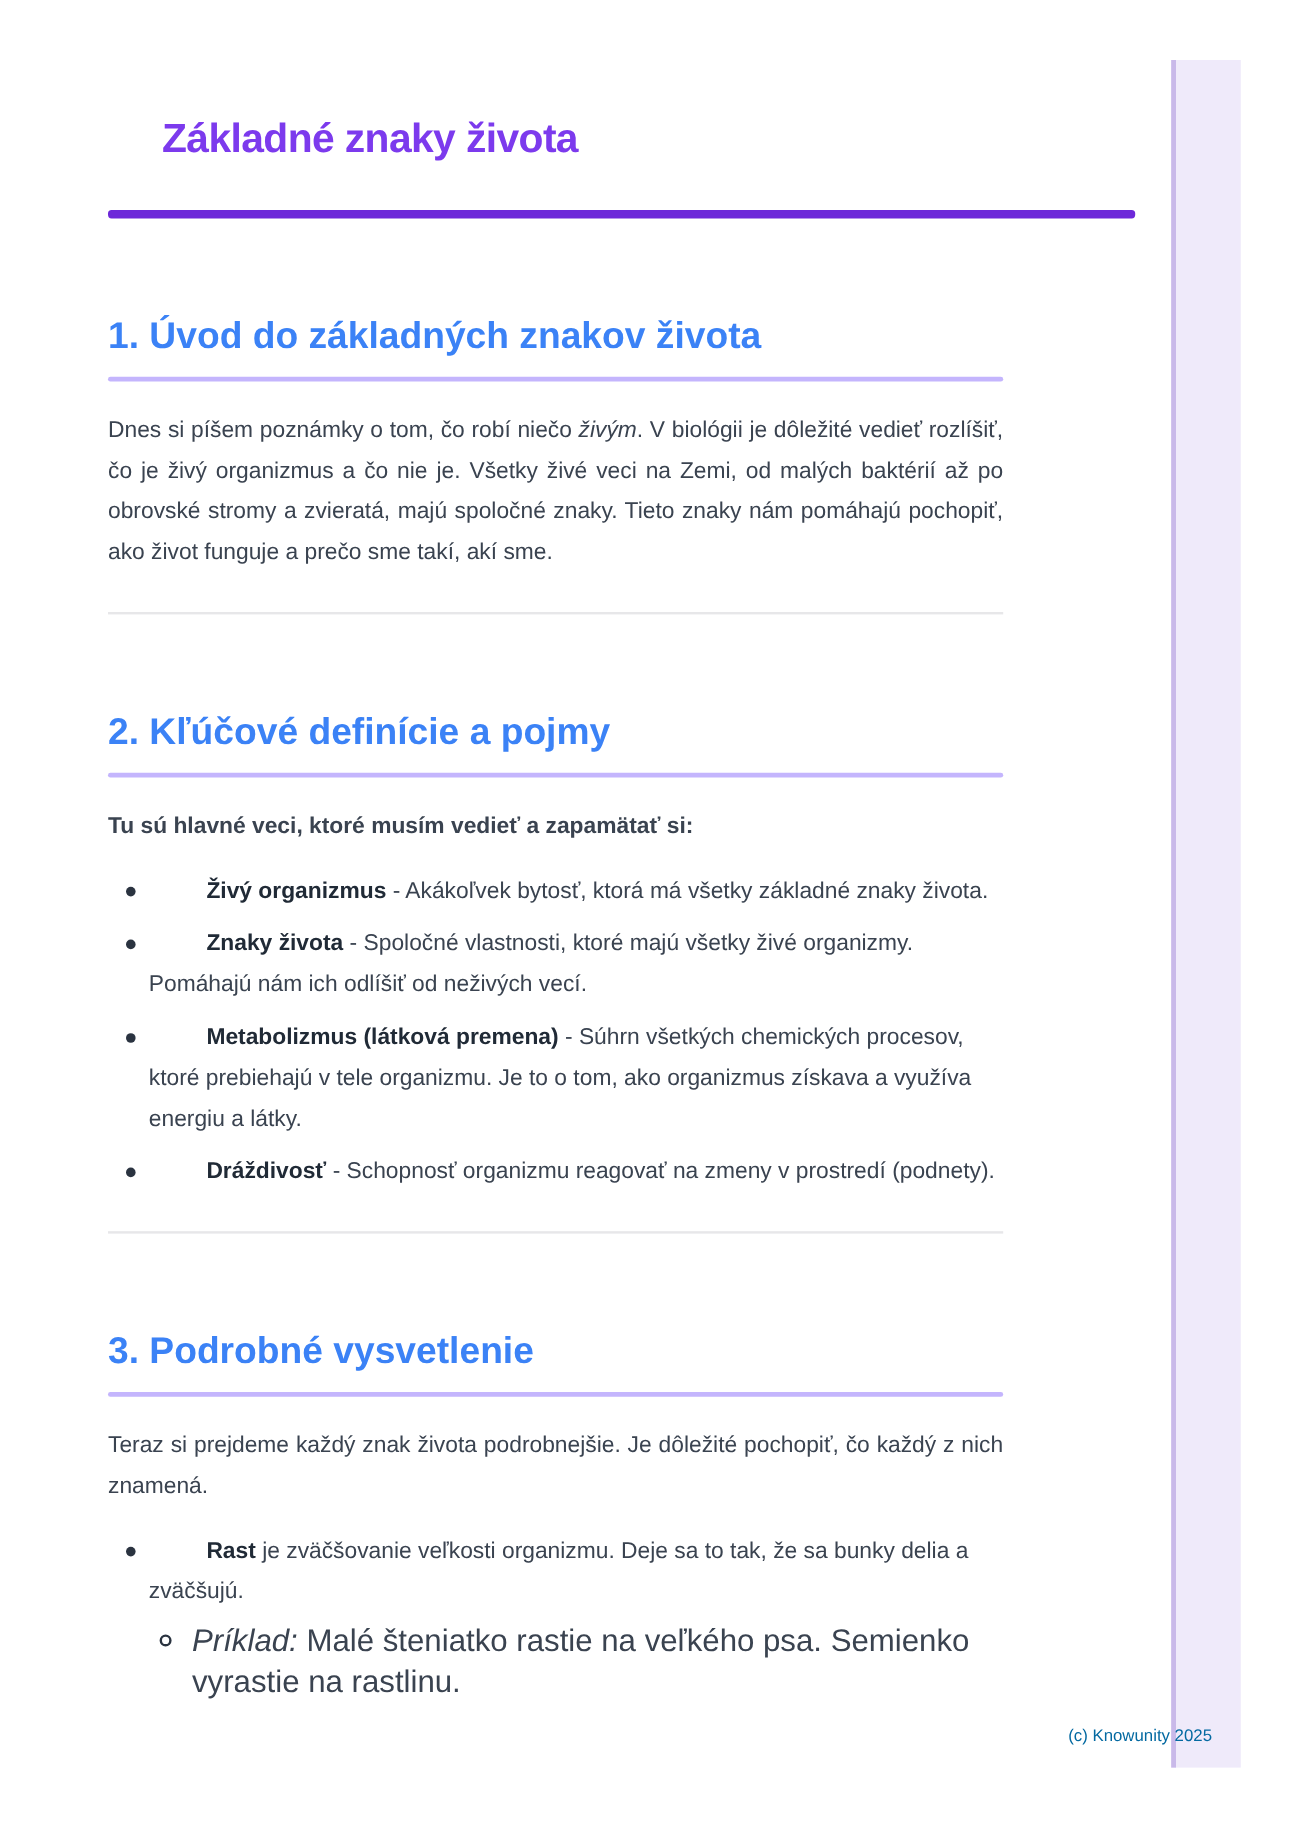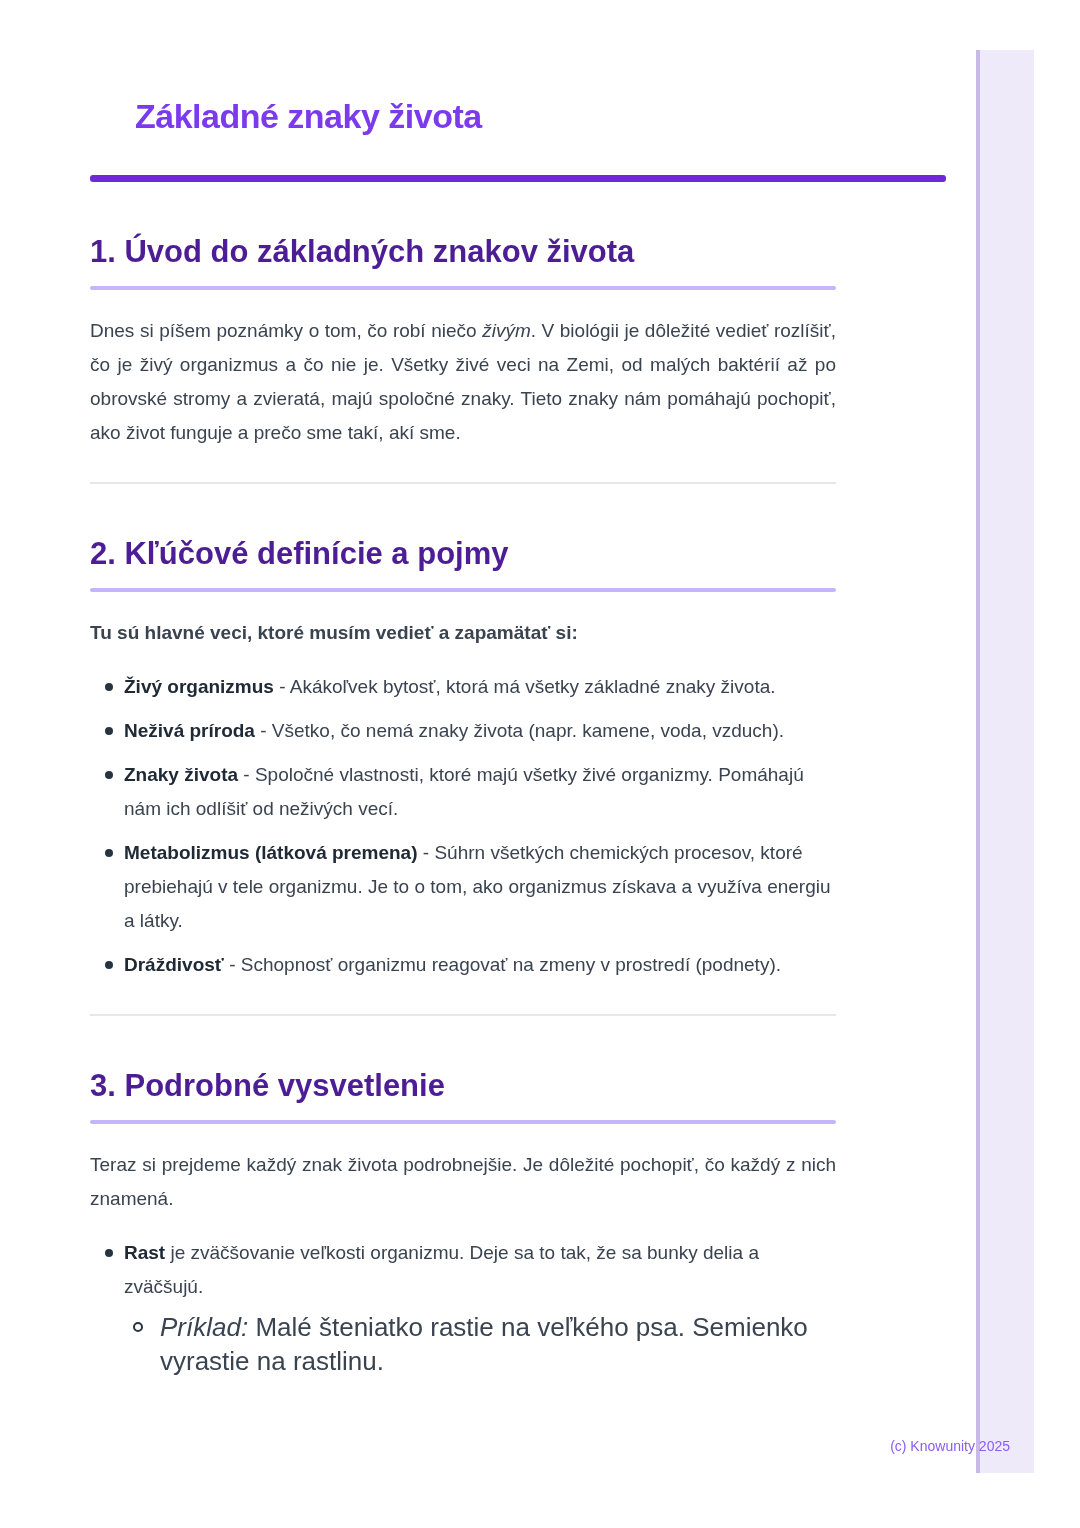--- a/index.html
+++ b/index.html
@@ -38,25 +38,25 @@
     margin-left: 45px;
   }
   .title-rule {
     margin-top: 32px;
     width: 856px;
     height: 7px;
     background: #6D28D9;
     border-radius: 3px;
   }
   h2.section-heading {
-    margin-top: 52px;
+    margin-top: 80px;
     font-size: 31px;
     line-height: 36px;
     font-weight: 700;
-    color: #4c1d95;
+    color: #3b82f6;
   }
   .heading-rule {
     margin-top: 16px;
     width: 746px;
     height: 4px;
     background: #C4B5FD;
     border-radius: 2px;
   }
   p.body-text {
     margin-top: 24px;
@@ -102,21 +102,21 @@
   .circle-marker {
     position: absolute;
     left: 9px;
     top: 12px;
     width: 10px;
     height: 10px;
     border-radius: 50%;
     border: 2px solid #2A3340;
     background: transparent;
   }
-  strong.term { color: #202A36; font-weight: 700; }
+  strong.term { color: #202A36; font-weight: 700; margin-left: 48px; }
   em.ital { font-style: italic; }
   ul.sub-list {
     list-style: none;
     margin-top: 6px;
   }
   ul.sub-list > li {
     position: relative;
     padding-left: 36px;
     font-size: 26px;
     line-height: 34px;
@@ -129,21 +129,21 @@
     font-weight: 700;
     color: #9181E6;
   }
   .footer-copyright {
     position: absolute;
     top: 1438px;
     left: 0;
     width: 1010px;
     text-align: right;
     font-size: 14px;
-    color: #8b5cf6;
+    color: #0369a1;
     z-index: 2;
   }
 </style>
 </head>
 <body>
 
 <div class="side-stripe"></div>
 
 <div class="page">
 
@@ -157,21 +157,20 @@
   </section>
 
   <hr class="section-divider">
 
   <section>
     <h2 class="section-heading">2. Kľúčové definície a pojmy</h2>
     <div class="heading-rule"></div>
     <p class="intro-text">Tu sú hlavné veci, ktoré musím vedieť a zapamätať si:</p>
     <ul class="bullet-list">
       <li><span class="dot-marker"></span><strong class="term">Živý organizmus</strong><span> - Akákoľvek bytosť, ktorá má všetky základné znaky života.</span></li>
-      <li><span class="dot-marker"></span><strong class="term">Neživá príroda</strong><span> - Všetko, čo nemá znaky života (napr. kamene, voda, vzduch).</span></li>
       <li><span class="dot-marker"></span><strong class="term">Znaky života</strong><span> - Spoločné vlastnosti, ktoré majú všetky živé organizmy. Pomáhajú nám ich odlíšiť od neživých vecí.</span></li>
       <li><span class="dot-marker"></span><strong class="term">Metabolizmus (látková premena)</strong><span> - Súhrn všetkých chemických procesov, ktoré prebiehajú v tele organizmu. Je to o tom, ako organizmus získava a využíva energiu a látky.</span></li>
       <li><span class="dot-marker"></span><strong class="term">Dráždivosť</strong><span> - Schopnosť organizmu reagovať na zmeny v prostredí (podnety).</span></li>
     </ul>
   </section>
 
   <hr class="section-divider">
 
   <section>
     <h2 class="section-heading">3. Podrobné vysvetlenie</h2>

